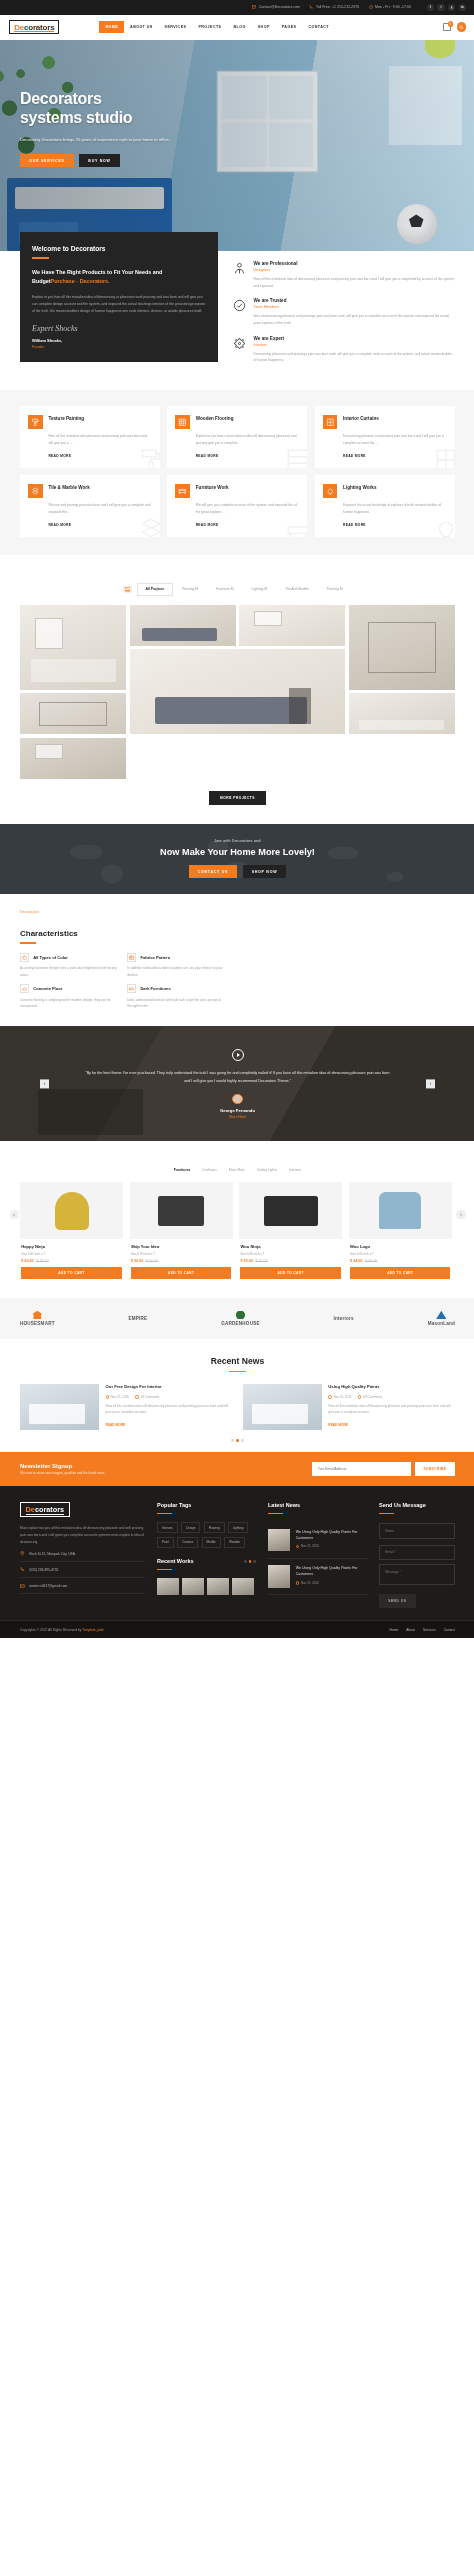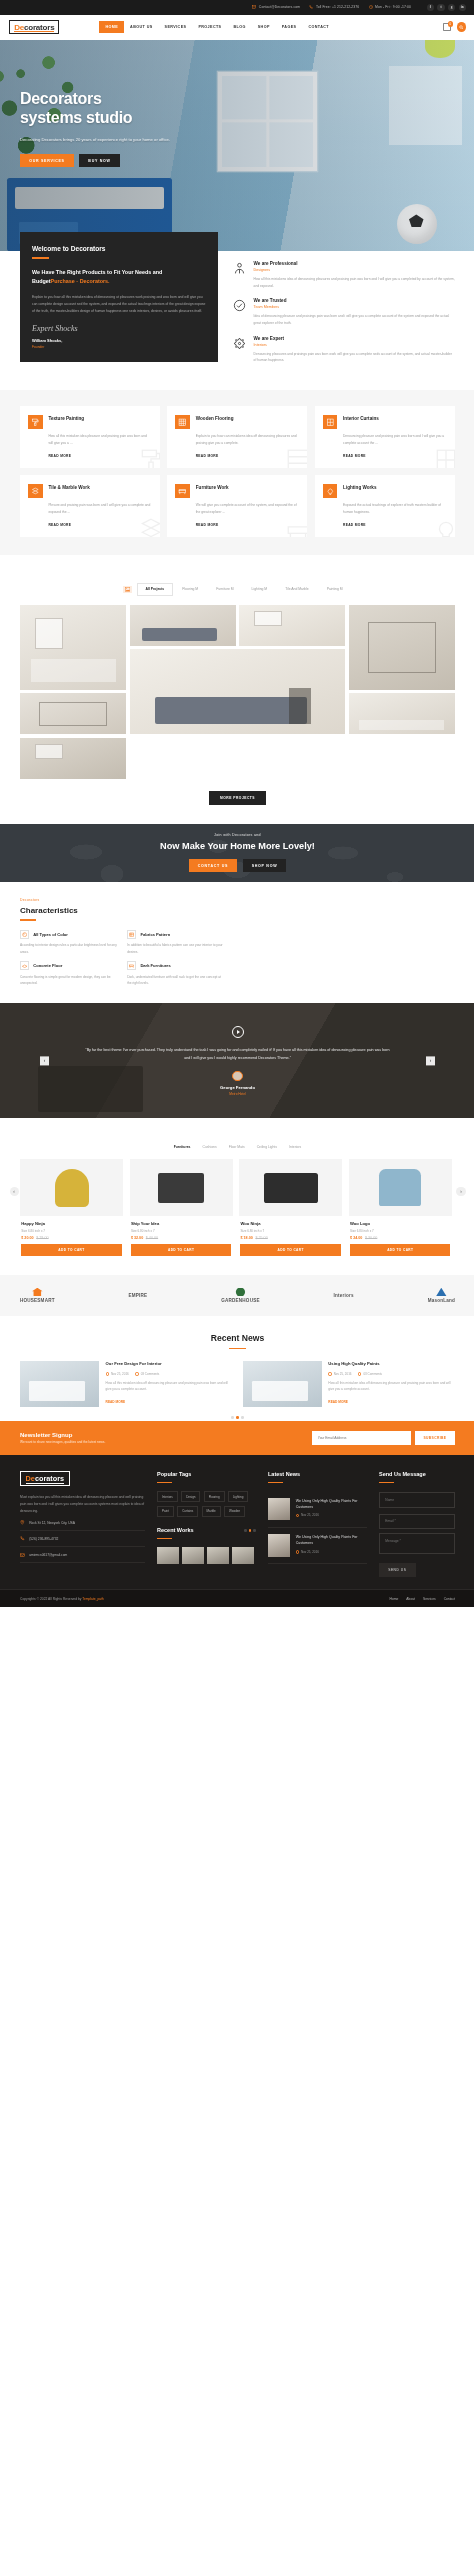--- a/index.html
+++ b/index.html
@@ -109,40 +109,40 @@
   .pc.d{background:linear-gradient(160deg,#ded9d0,#c3bcb0)}
   .pc .fr{position:absolute;left:14%;top:16%;width:26%;height:36%;background:rgba(255,255,255,.65);border:0.9px solid rgba(120,110,95,.35)}
   .pc .sf{position:absolute;left:10%;bottom:10%;width:80%;height:26%;background:rgba(255,255,255,.4)}
   .pc .sofa{position:absolute;left:12%;bottom:12%;width:70%;height:32%;background:#6d7480;border-radius:2px}
   .pc .lamp2{position:absolute;right:16%;bottom:12%;width:10%;height:42%;background:rgba(60,55,50,.5)}
   .pc .bk{position:absolute;left:18%;top:20%;width:64%;height:60%;border:1.3px solid rgba(90,85,75,.45)}
   .span2{grid-column:span 2}
   .rows2{grid-row:span 2}
   .morebtn{display:inline-block;margin-top:12px;background:#222;color:#fff;font-size:3.3px;font-weight:bold;letter-spacing:0.5px;padding:5.3px 10.5px;text-decoration:none}
   
-  .cta{height:58px;position:relative;overflow:hidden;background:#55585c;display:flex;align-items:center;justify-content:center;text-align:center}
+  .cta{height:70px;position:relative;overflow:hidden;background:#55585c;display:flex;align-items:center;justify-content:center;text-align:center}
   .cta .map{position:absolute;inset:0;opacity:.18;background:
     radial-gradient(ellipse 40px 18.5px at 86px 28px,#fff 40%,transparent 41%),
     radial-gradient(ellipse 28px 22.4px at 112px 50px,#fff 40%,transparent 41%),
     radial-gradient(ellipse 25px 16px at 218px 22.4px,#fff 40%,transparent 41%),
     radial-gradient(ellipse 33px 20px at 237px 46px,#fff 40%,transparent 41%),
     radial-gradient(ellipse 37px 16px at 343px 29px,#fff 40%,transparent 41%),
     radial-gradient(ellipse 20px 12px at 395px 53px,#fff 40%,transparent 41%)}
   .cta .ov{position:absolute;inset:0;background:rgba(45,50,55,.72)}
   .cta .in{position:relative}
   .cta .sm{color:#e4e4e4;font-size:3.6px;letter-spacing:0.3px}
   .cta h2{color:#fff;font-size:9.2px;font-weight:bold;margin-top:3.3px}
   .cta .bts{margin-top:8.6px;display:flex;gap:5.3px;justify-content:center}
   
   .charq{padding:16px 0 17px;background:#fff}
   .twocol{display:flex;gap:17px}
   .colL{width:211px}
   .colR{flex:1}
   .tag{font-size:3.4px;color:#f47b20;letter-spacing:0.3px}
-  .colL h2,.colR h2{font-size:8px;font-weight:bold;color:#1d1d1d;margin-top:4px}
+  .colL h2,.colR h2{font-size:8px;font-weight:bold;color:#1d1d1d;margin-top:15px}
   .ul2{width:16px;height:1.3px;background:#f47b20;margin:4.6px 0 9.2px}
   .char2{display:flex;flex-wrap:wrap;gap:6px 9.2px}
   .ci{width:98px}
   .ci .hd{display:flex;align-items:center;gap:4px}
   .ci .bx{width:9.2px;height:9.2px;border:0.7px solid #e0e0e0;display:flex;align-items:center;justify-content:center}
   .ci .bx svg{width:5.3px;height:5.3px;stroke:#f47b20;fill:none;stroke-width:1.6}
   .ci h5{font-size:4.1px;font-weight:bold;color:#1d1d1d}
   .ci p{font-size:3.2px;line-height:2;color:#a0a0a0;margin-top:3.3px}
   .qform input,.qform select,.qform textarea{width:100%;border:0.7px solid #e4e4e4;background:#fafafa;font-size:3.4px;
      color:#9a9a9a;padding:4.6px 5.3px;font-family:"Liberation Sans",sans-serif;outline:none}
@@ -184,21 +184,21 @@
   .narw{position:absolute;top:28px;width:9.2px;height:9.2px;border-radius:50%;background:#efefef;display:flex;align-items:center;justify-content:center;font-size:4.6px;color:#555}
   .narw.l{left:-10.5px}.narw.r{right:-10.5px}
   
   .brands{background:#f6f6f6;padding:13px 0}
   .brow{display:flex;justify-content:space-between;align-items:center}
   .brand{font-size:4.6px;font-weight:bold;color:#555;display:flex;flex-direction:column;align-items:center;gap:2px;letter-spacing:0.2px}
   .brand .gi{width:10.5px;height:8.6px;background:#f47b20;clip-path:polygon(50% 0,100% 42%,86% 42%,86% 100%,14% 100%,14% 42%,0 42%)}
   .brand.g2 .gi{background:#2f6f3a;clip-path:circle(48%)}
   .brand.g3 .gi{background:#2a6fb0;clip-path:polygon(0 100%,50% 0,100% 100%)}
   
-  .news{padding:17px 0 2px;background:#fff;text-align:center}
+  .news{padding:17px 0 10px;background:#fff;text-align:center}
   .nrow{display:flex;gap:10.5px;margin-top:12px;text-align:left}
   .ncard{flex:1;display:flex;gap:6.6px}
   .nthumb{width:79px;height:46px;flex:none;background:linear-gradient(160deg,#dfe6ea,#b9c6ce);position:relative}
   .nthumb .bd{position:absolute;left:12%;bottom:14%;width:70%;height:42%;background:rgba(255,255,255,.8);border-radius:1.3px}
   .ncard .nb h4{font-size:4.2px;font-weight:bold;color:#1d1d1d;line-height:1.6}
   .ncard .meta{display:flex;gap:6.6px;margin-top:4px}
   .ncard .meta span{font-size:3px;color:#a5a5a5;display:flex;align-items:center;gap:2px}
   .ncard .meta i{width:3.3px;height:3.3px;border:0.7px solid #f47b20;border-radius:50%;display:inline-block}
   .ncard p{font-size:3.2px;line-height:2;color:#a5a5a5;margin-top:4px}
   .ncard .rm2{display:inline-block;margin-top:4.6px;font-size:3.2px;font-weight:bold;color:#f47b20;text-decoration:none}

